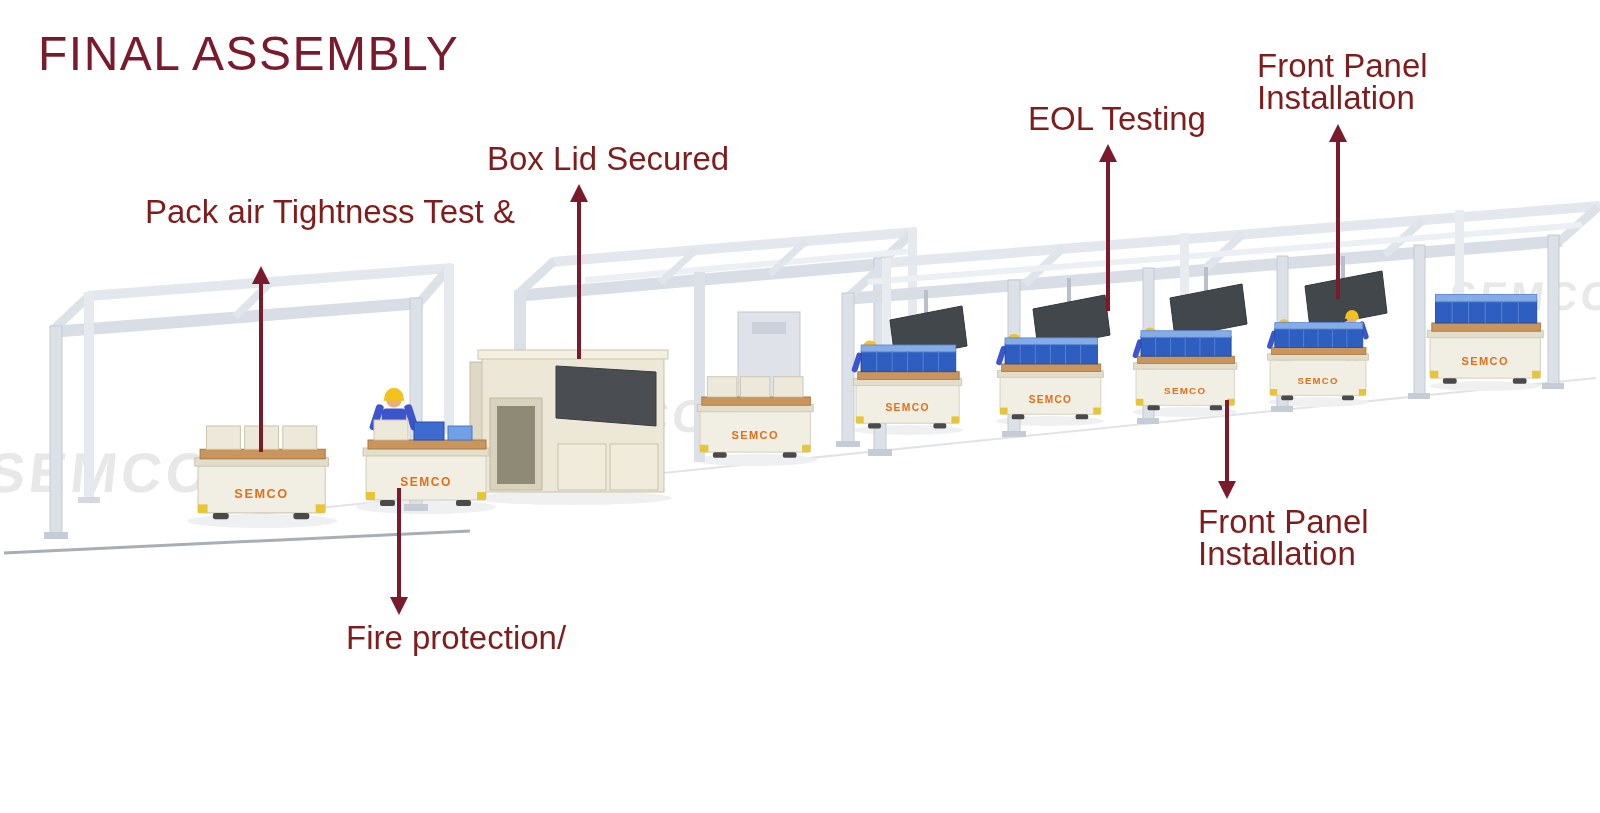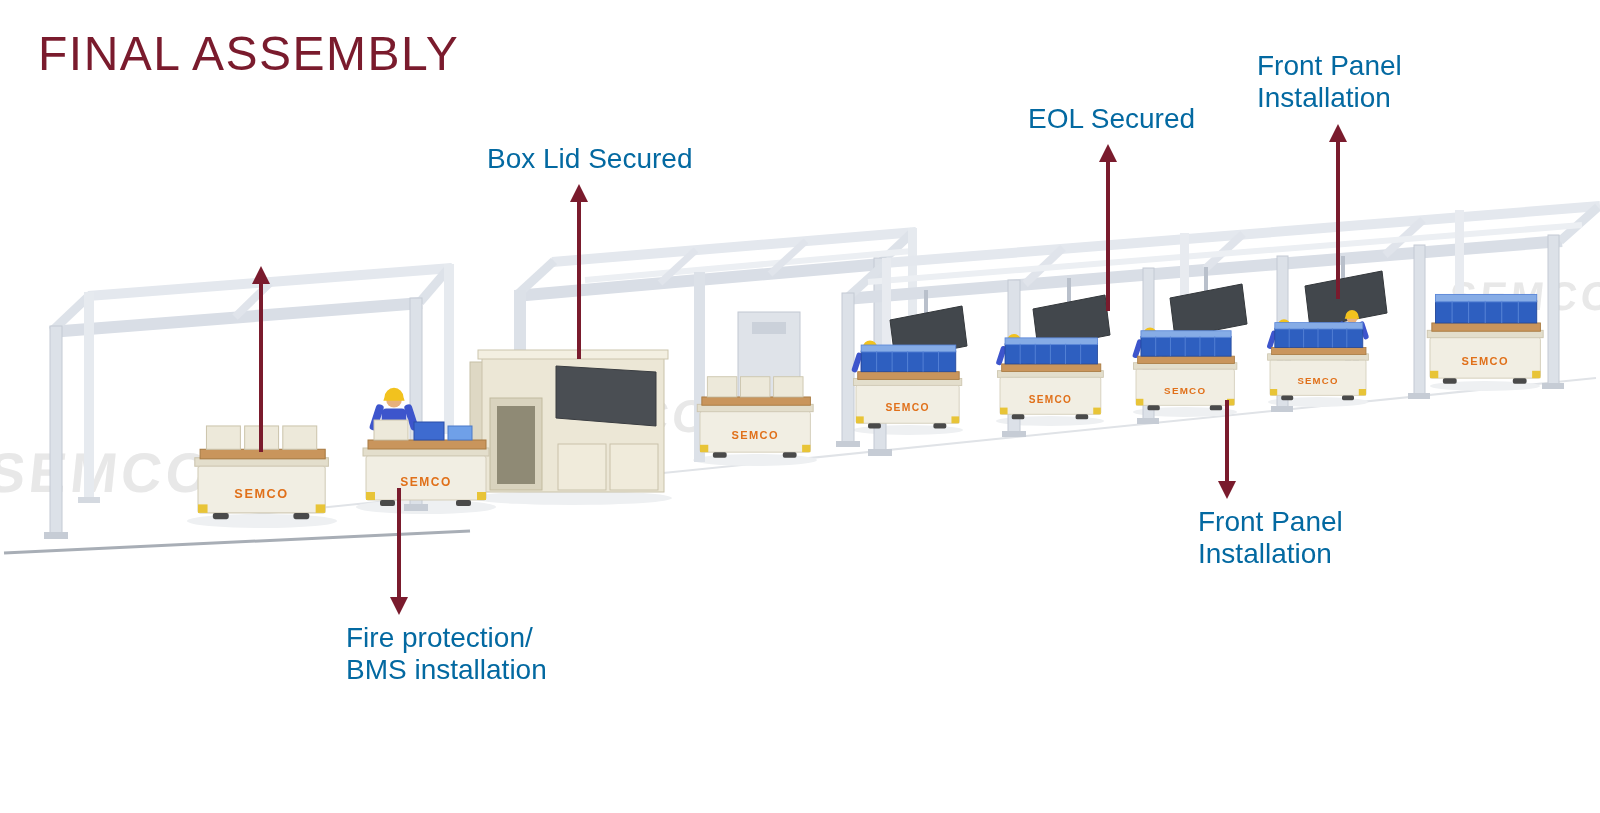--- a/index.html
+++ b/index.html
@@ -1,21 +1,21 @@
 <!DOCTYPE html>
 <html><head>
 <meta charset="utf-8">
 <style>
   * { margin:0; padding:0; box-sizing:border-box; }
   html,body { background:#ffffff; }
   body { font-family:"Liberation Sans", sans-serif; }
   .canvas { position:relative; width:1600px; height:813px; background:#ffffff; overflow:hidden; }
   .scene { position:absolute; left:0; top:0; width:1600px; height:813px; }
   .title { position:absolute; left:38px; top:26px; font-size:48px; font-weight:400; color:#7A1B2D; letter-spacing:1.5px; }
-  .label { position:absolute; color:#0369a1; font-size:28px; line-height:32px; font-weight:500; white-space:nowrap; }
+  .label { position:absolute; color:#7f1d1d; font-size:33px; line-height:32px; font-weight:500; white-space:nowrap; }
   .arrow { position:absolute; width:4px; background:#7A1B2D; }
   .arrow.up::before { content:""; position:absolute; top:-17px; left:50%; transform:translateX(-50%);
     border-left:9px solid transparent; border-right:9px solid transparent; border-bottom:18px solid #7A1B2D; }
   .arrow.down::after { content:""; position:absolute; bottom:-17px; left:50%; transform:translateX(-50%);
     border-left:9px solid transparent; border-right:9px solid transparent; border-top:18px solid #7A1B2D; }
   .cart-logo { font-family:"Liberation Sans", sans-serif; font-size:12px; font-weight:bold; fill:#E0701A; letter-spacing:1.5px; }
   .watermark { font-family:"Liberation Sans", sans-serif; font-weight:bold; fill:#E8E8E8; letter-spacing:4px; }
 </style>
 </head>
 <body>
@@ -216,42 +216,42 @@
     <g transform="translate(198,462) scale(1.06)">
       <use href="#cart-base"></use>
         <use href="#modules-cream"></use>
       <text class="cart-logo" x="60" y="34" text-anchor="middle">SEMCO</text>
     </g>
   </svg>
 
   <h1 class="title">FINAL ASSEMBLY</h1>
 
   <div class="label" style="left:145px; top:196px;">
+    <div>Pack air Tightness Test &amp;</div>
   </div>
   <div class="arrow up" style="left:259px; top:283px; height:169px;"></div>
 
   <div class="label" style="left:487px; top:143px;text-align:center;">
     <div>Box Lid Secured</div>
   </div>
   <div class="arrow up" style="left:577px; top:201px; height:158px;"></div>
 
   <div class="label" style="left:1028px; top:103px;">
-    <div>EOL Secured</div>
+    <div>EOL Testing</div>
   </div>
   <div class="arrow up" style="left:1106px; top:161px; height:150px;"></div>
 
   <div class="label" style="left:1257px; top:50px;">
     <div>Front Panel</div>
     <div>Installation</div>
   </div>
   <div class="arrow up" style="left:1336px; top:141px; height:158px;"></div>
 
   <div class="label" style="left:333px; top:622px;margin-left:13px;">
     <div>Fire protection/</div>
-    <div>BMS installation</div>
   </div>
   <div class="arrow down" style="left:397px; top:488px; height:110px;"></div>
 
   <div class="label" style="left:1198px; top:506px;">
     <div>Front Panel</div>
     <div>Installation</div>
   </div>
   <div class="arrow down" style="left:1225px; top:400px; height:82px;"></div>
 
 </div>

